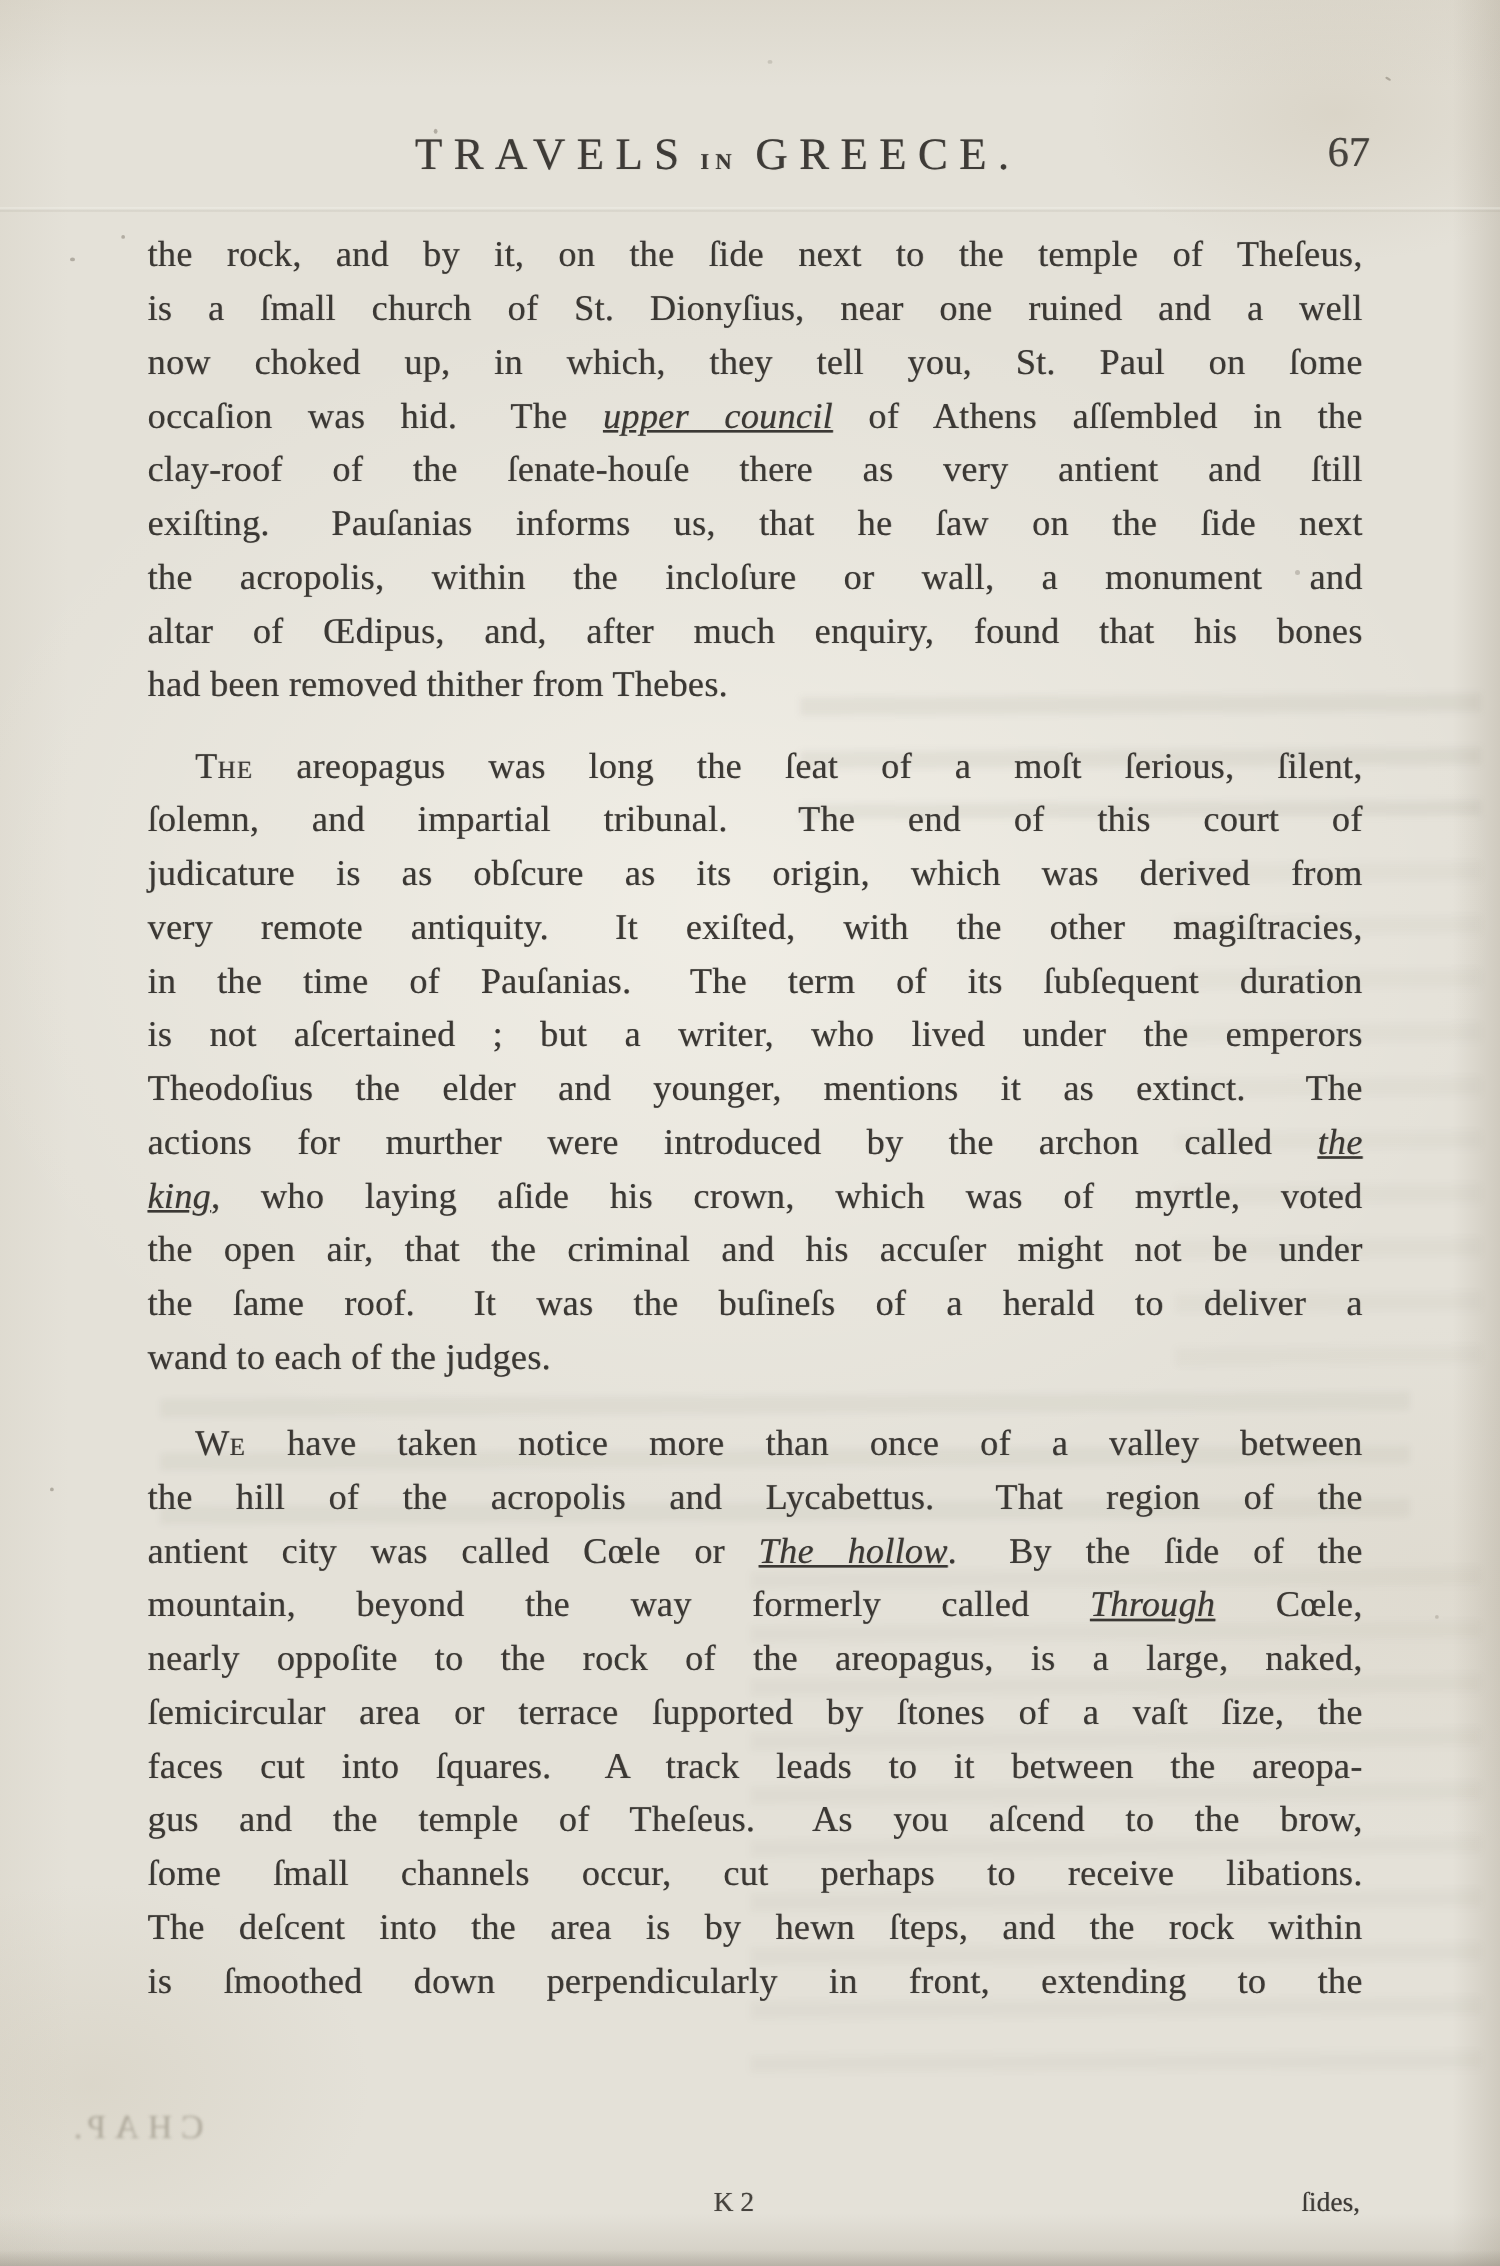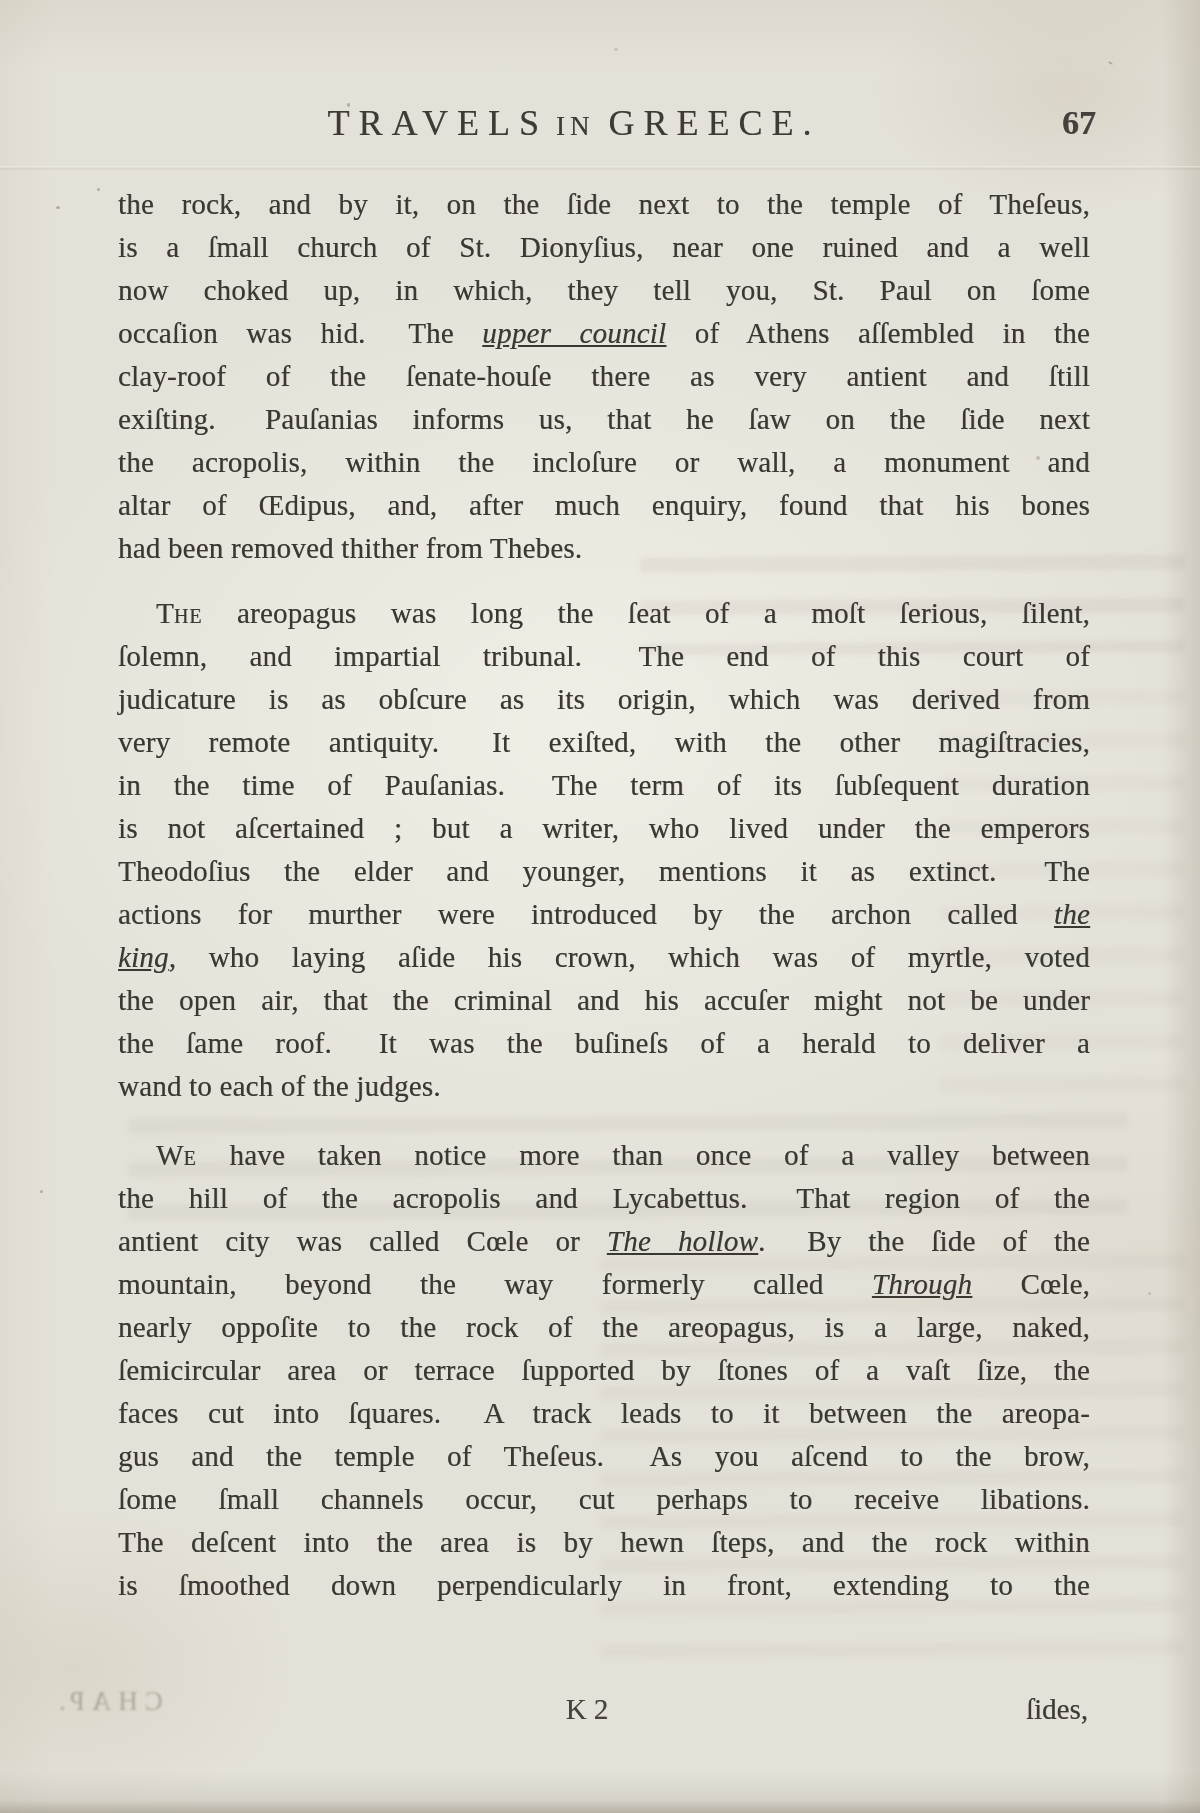--- a/index.html
+++ b/index.html
@@ -27,43 +27,42 @@
     position:absolute;left:0;top:1800px;width:100%;height:13px;
     background:linear-gradient(180deg, rgba(120,113,100,0) 0%, rgba(118,110,96,0.28) 100%);
   }
   
   .header{position:absolute;left:118px;top:98px;width:972px;height:58px;}
   .header-title{
     text-align:center;padding-right:60px;white-space:nowrap;
     font-size:36px;line-height:50px;letter-spacing:9px;
     color:#3e3b37;text-shadow:0.4px 0 0.6px rgba(62,58,54,0.55);
   }
-  .ht-in{font-size:27px;letter-spacing:5px;margin:0 14px 0 8px;}
+  .ht-in{font-size:18px;letter-spacing:5px;margin:0 14px 0 8px;font-weight:bold;}
   .page-number{
     position:absolute;right:-6px;top:6px;font-size:34px;color:#45423d;
     text-shadow:0.4px 0 0.6px rgba(62,58,54,0.5);
-    font-weight:bold;
   }
   
   .textblock{position:absolute;left:118px;top:183px;width:972px;}
   .para{margin:0;}
   .para:nth-child(2){margin-top:22px;}
   .para:nth-child(3){margin-top:26px;}
   .line{
     height:43px;line-height:43px;font-size:29px;
     text-align:justify;letter-spacing:0.2px;
     text-shadow:0.4px 0 0.55px rgba(59,56,52,0.55);
     overflow:visible;white-space:normal;
   }
   .line.j{text-align-last:justify;}
   .para.indent .line:first-child{text-indent:38px;}
   .it{font-style:italic;text-decoration:underline;}
   .sc{font-variant:small-caps;letter-spacing:1px;}
   
-  .footer{position:absolute;left:118px;top:1689px;width:972px;height:44px;font-size:29px;line-height:40px;}
+  .footer{position:absolute;left:118px;top:1742px;width:972px;height:44px;font-size:22px;line-height:40px;}
   .sig{
     position:absolute;left:-34px;right:0;text-align:center;color:#46433e;
     text-shadow:0.4px 0 0.6px rgba(62,58,54,0.5);
   }
   .catch{
     position:absolute;right:2px;top:0;color:#3e3b37;
     text-shadow:0.4px 0 0.6px rgba(62,58,54,0.55);
   }
   
   .ghost-rows{

